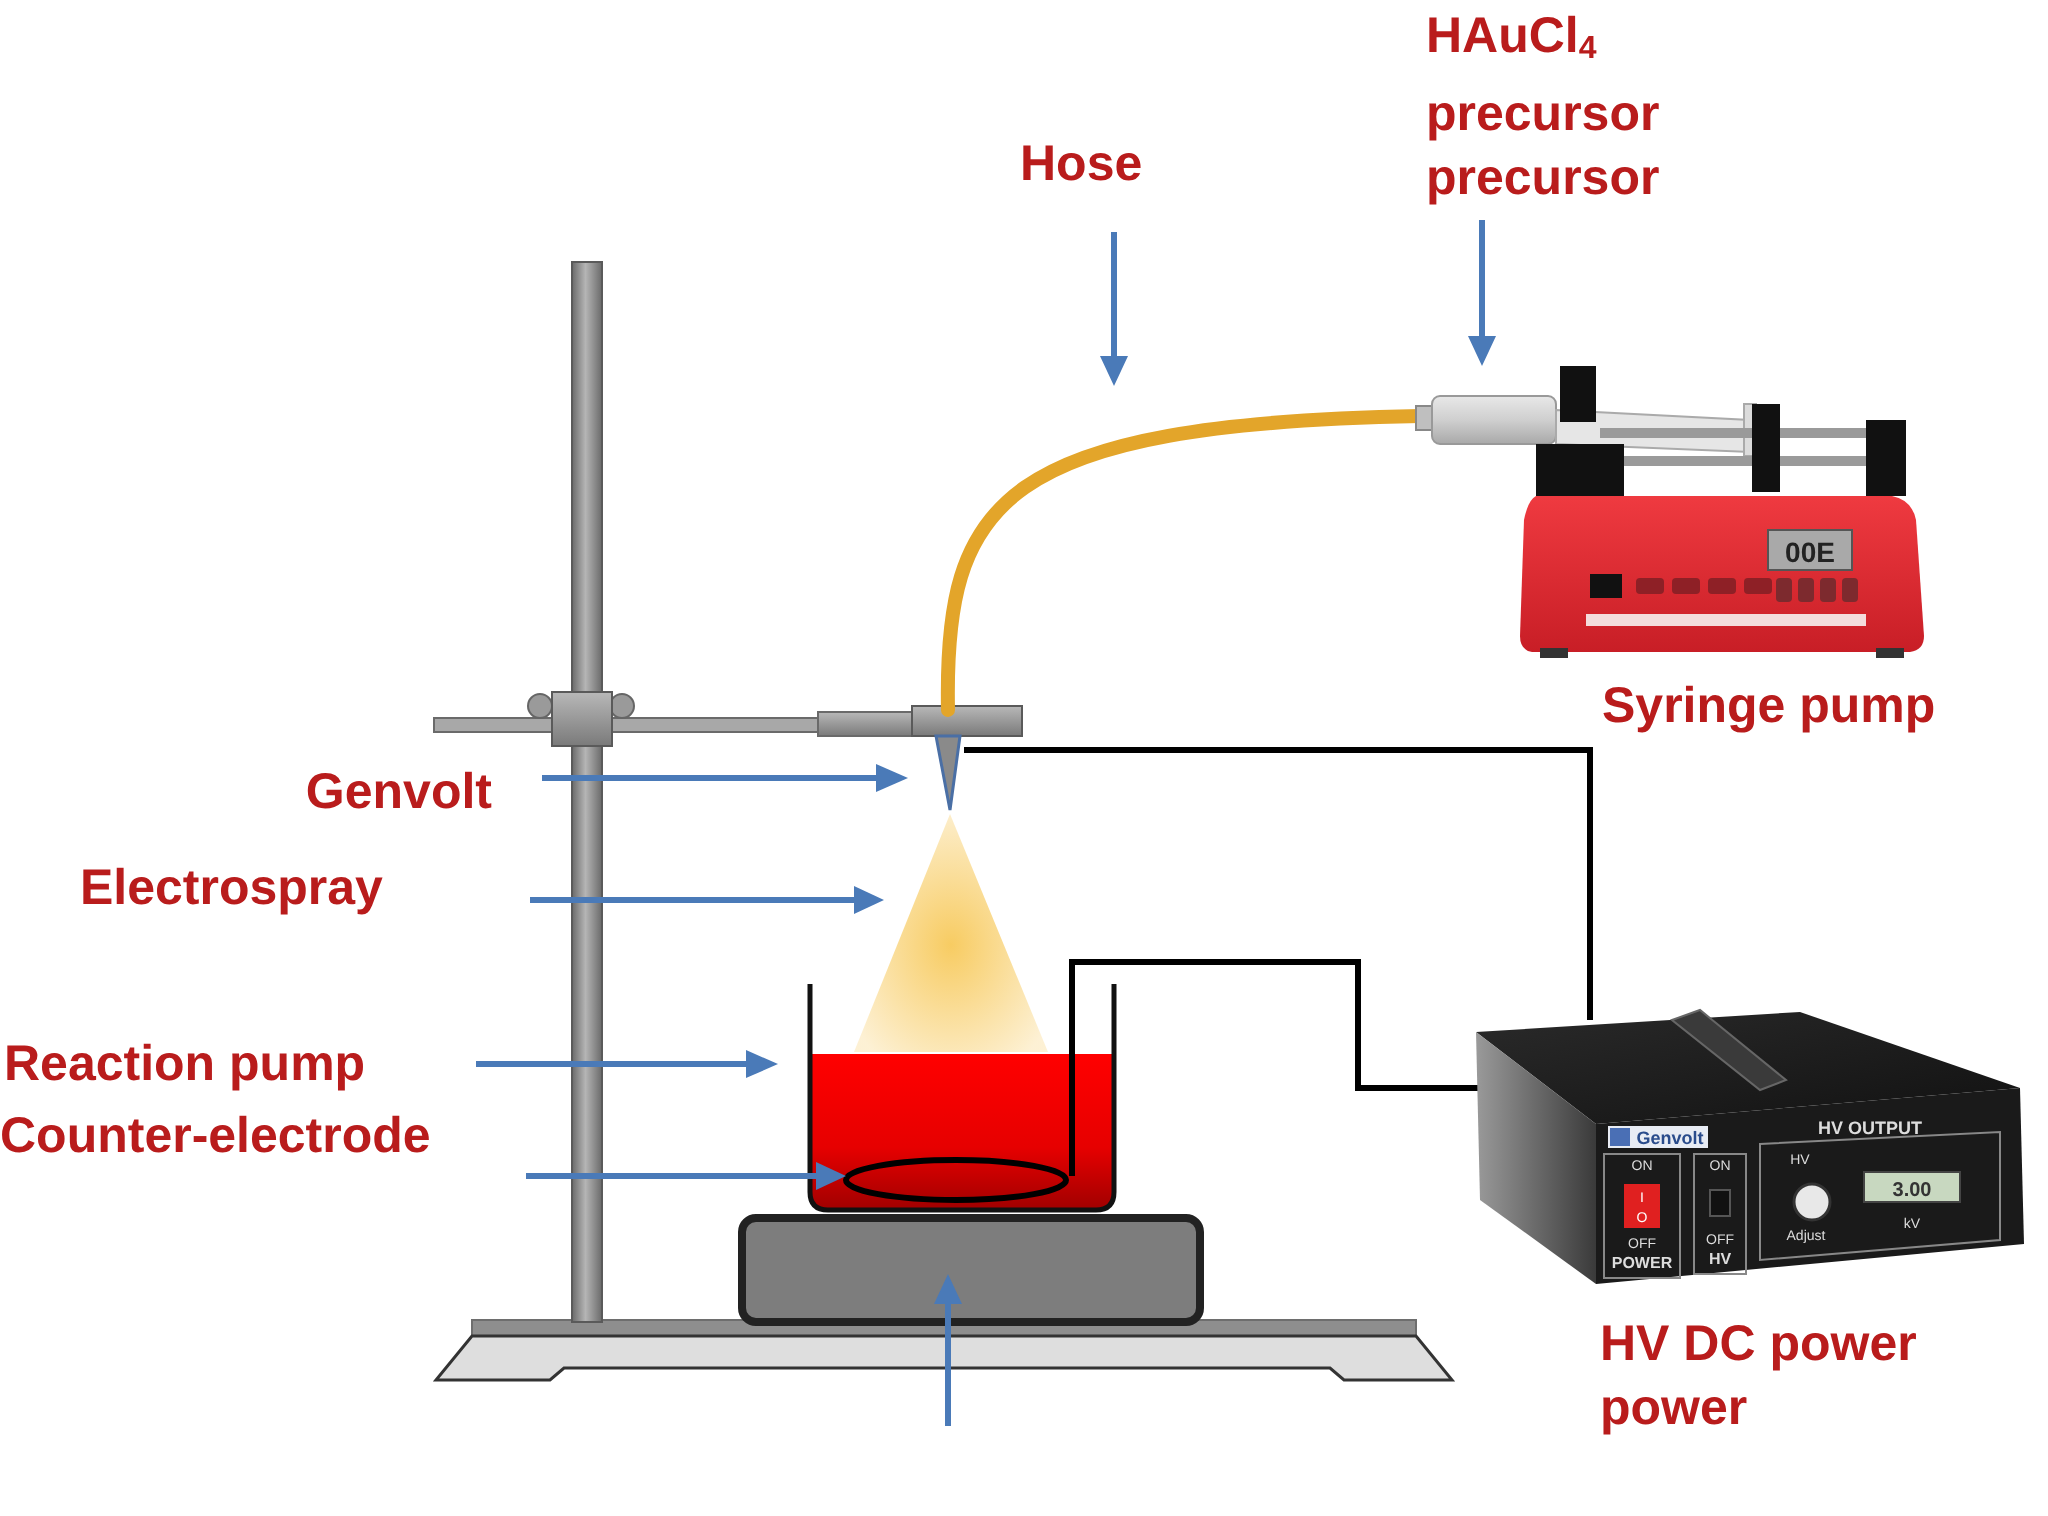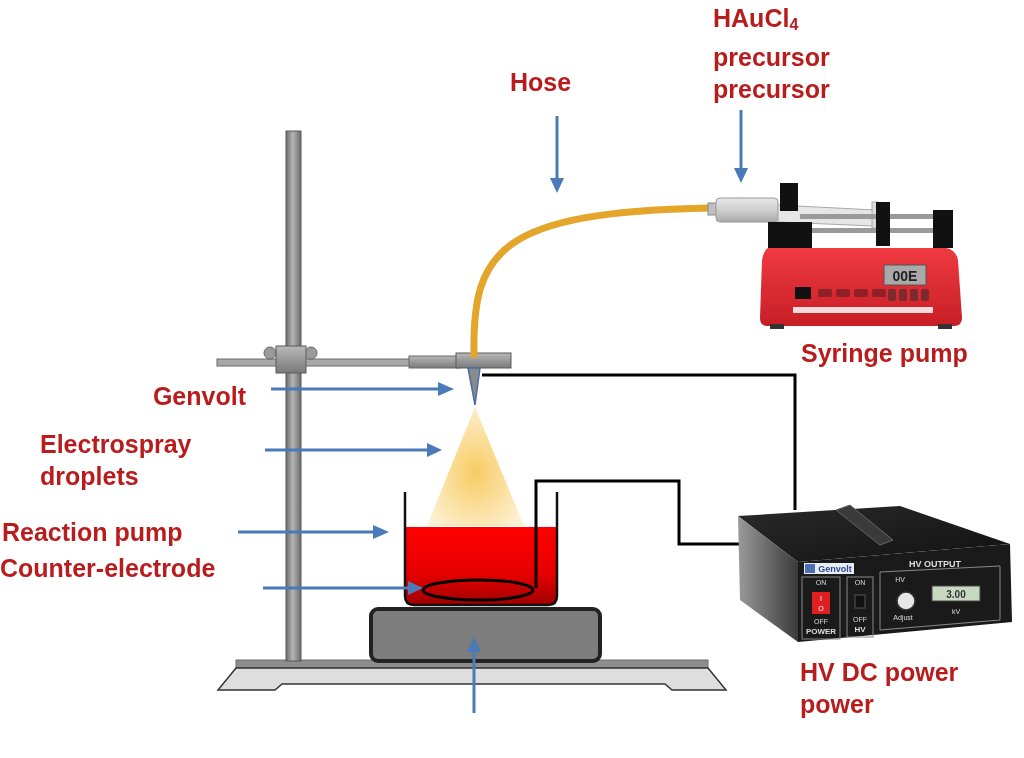--- a/index.html
+++ b/index.html
@@ -212,21 +212,20 @@
 </div>
 
 <div class="lbl c" style="left:510px; top:66px; width:100px;">Hose</div>
 
 <div class="lbl l" style="left:801px; top:337px;">Syringe pump</div>
 
 <div class="lbl r" style="left:100px; top:380px; width:146px;">Genvolt</div>
 
 <div class="lbl c" style="left:40px; top:428px; width:200px;">
   <div>Electrospray</div>
-  <div>droplets</div>
 </div>
 
 <div class="lbl l" style="left:2px; top:516px;">Reaction pump</div>
 
 <div class="lbl c" style="left:0px; top:552px; width:258px;">
   <div>Counter-electrode</div>
 </div>
 
 
 <div class="lbl c" style="left:800px; top:656px; width:210px;">

